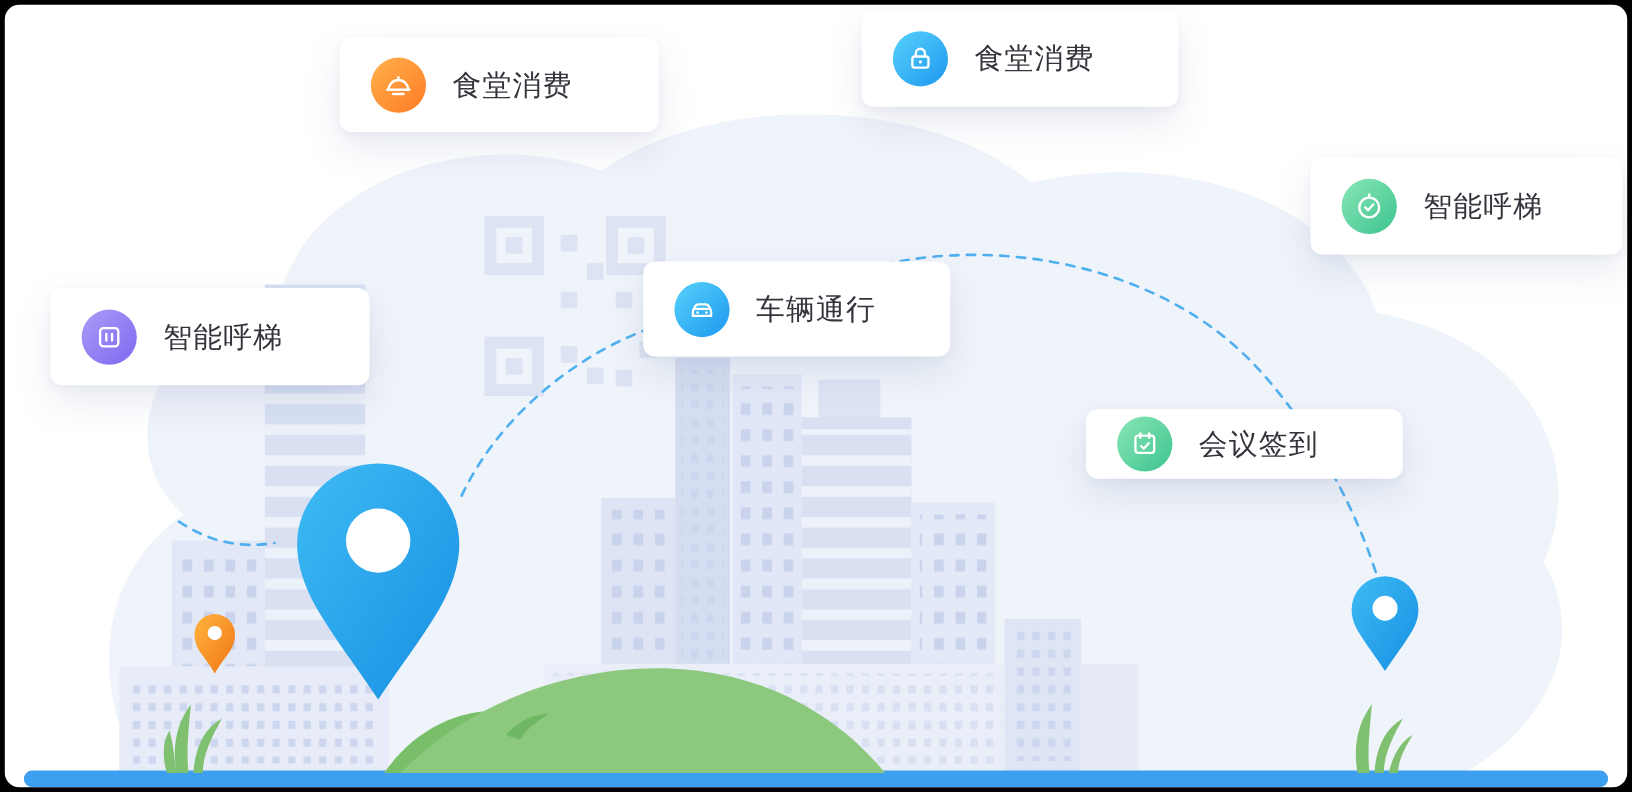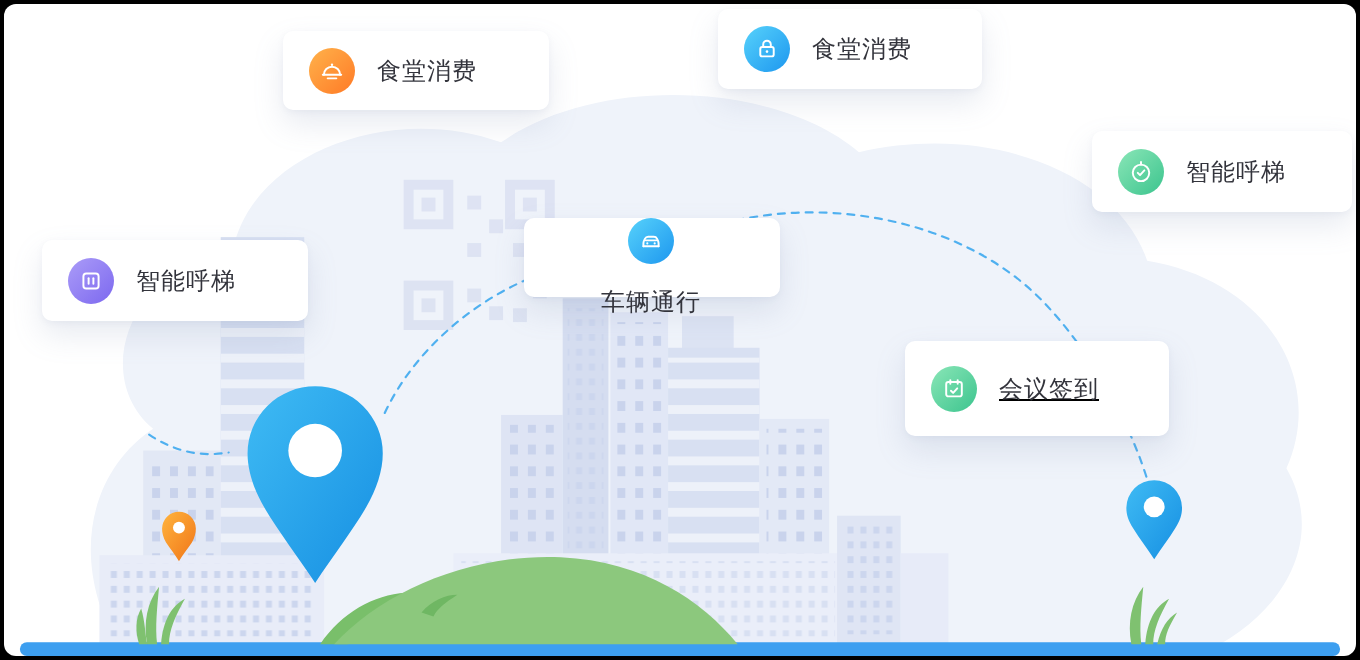--- a/index.html
+++ b/index.html
@@ -14,22 +14,22 @@
   .badge{width:46px;height:46px;border-radius:50%;flex:0 0 auto;display:flex;align-items:center;justify-content:center;}
   .badge svg{width:26px;height:26px;stroke:#fff;stroke-width:1.8;fill:none;stroke-linecap:round;stroke-linejoin:round;}
   .g-orange{background:linear-gradient(135deg,#ffb24b,#ff7a26);}
   .g-blue{background:linear-gradient(135deg,#57d2fb,#1d97ef);}
   .g-green{background:linear-gradient(135deg,#8ae6b7,#3cc48e);}
   .g-purple{background:linear-gradient(135deg,#ab9cf8,#7c68ef);}
   .card-canteen{left:279px;top:27px;width:266px;height:79px;align-items:center;}
   .card-access{left:714px;top:5px;width:264px;height:80px;}
   .card-attendance{left:1088px;top:127px;width:260px;height:81px;}
   .card-elevator{left:38px;top:236px;width:266px;height:81px;}
-  .card-vehicle{left:520px;top:214px;width:256px;height:79px;flex-direction:column;}
-  .card-meeting{left:901px;top:337px;width:264px;height:95px;text-decoration:underline;}
+  .card-vehicle{left:532px;top:214px;width:256px;height:79px;}
+  .card-meeting{left:901px;top:337px;width:264px;height:58px;}
 </style>
 </head>
 <body>
 
 <div class="stage">
 
   <svg class="scene" viewBox="0 0 1360 660" preserveAspectRatio="none">
     <defs>
       <linearGradient id="pinBlueG" x1="0" y1="0" x2="1" y2="1">
         <stop offset="0" stop-color="#3fbbf4"></stop>

